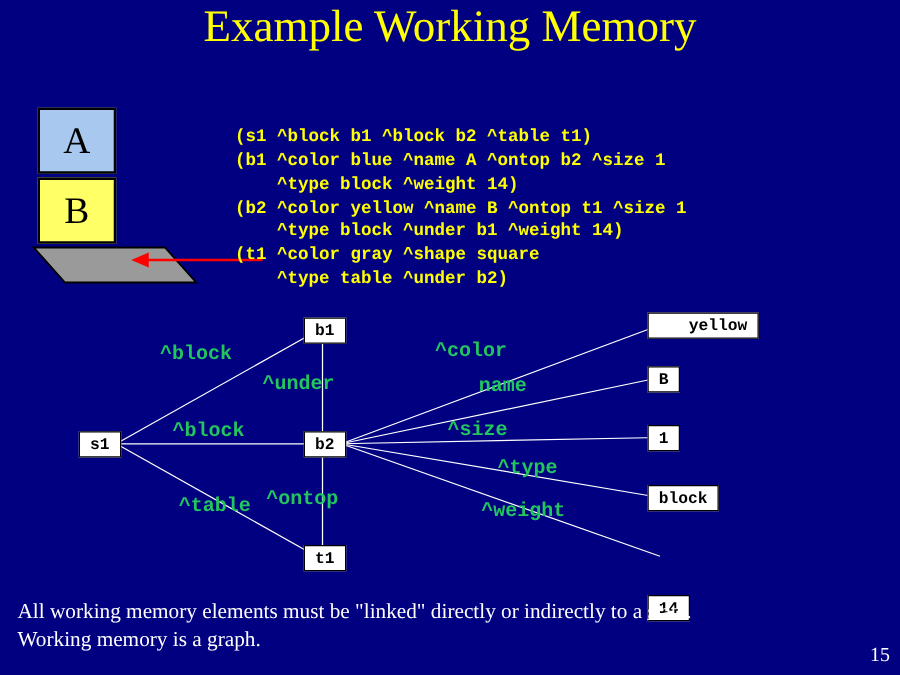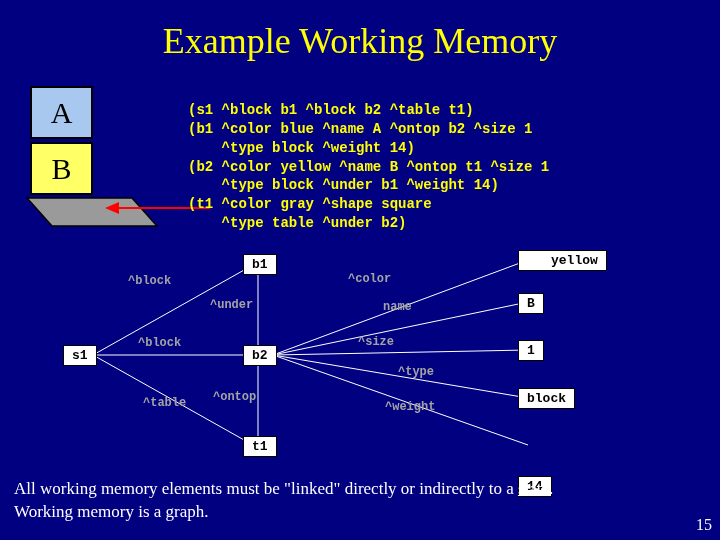--- a/index.html
+++ b/index.html
@@ -8,21 +8,21 @@
     height: 540px;
     background: #000080;
     font-family: "Times New Roman", serif;
     position: relative;
     overflow: hidden;
   }
   .title {
     color: #ffff00;
     font-size: 36px;
     text-align: center;
-    padding-top: 20px;
+    padding-top: 0;
     font-weight: normal;
   }
   .blocks-area {
     position: absolute;
     left: 22px;
     top: 86px;
     width: 150px;
     height: 145px;
   }
   .tri {
@@ -74,23 +74,23 @@
     font-size: 13px;
     font-weight: bold;
     color: #000;
     padding: 2px 8px;
     display: flex;
     align-items: center;
     justify-content: center;
   }
   .edge-label {
     position: absolute;
-    color: #a3a3a3;
+    color: #22c55e;
     font-family: "Courier New", monospace;
-    font-size: 12px;
+    font-size: 16px;
     font-weight: bold;
   }
   .footer {
     position: absolute;
     left: 14px;
     bottom: 16px;
     color: #fff;
     font-size: 17px;
     line-height: 1.35;
   }

